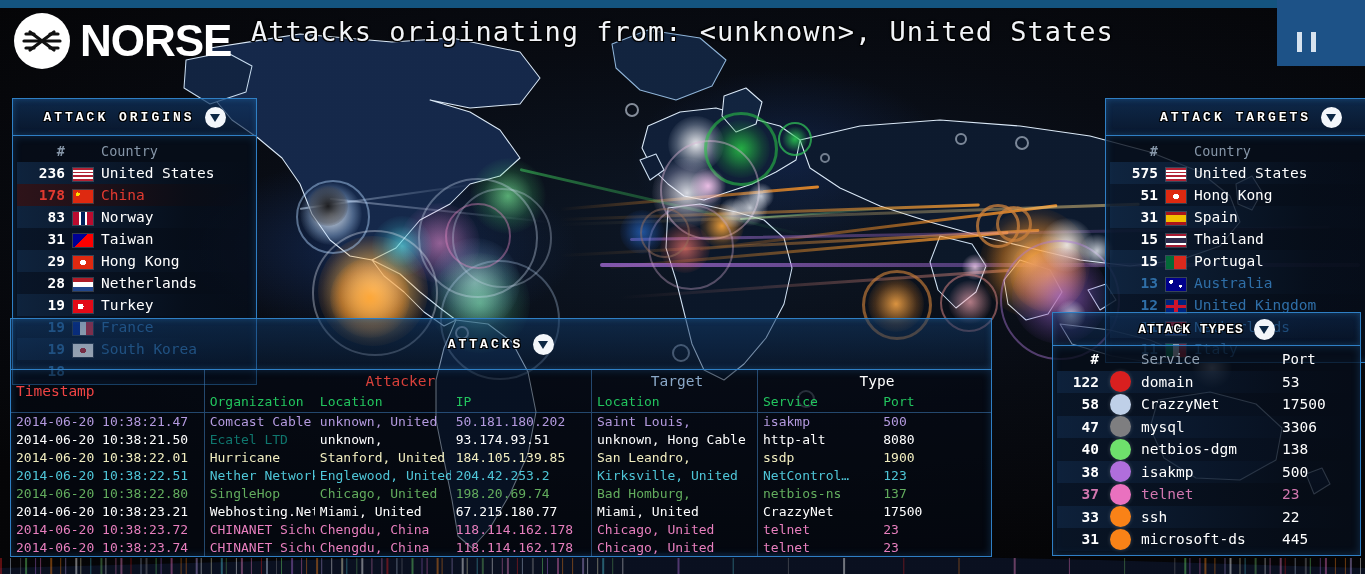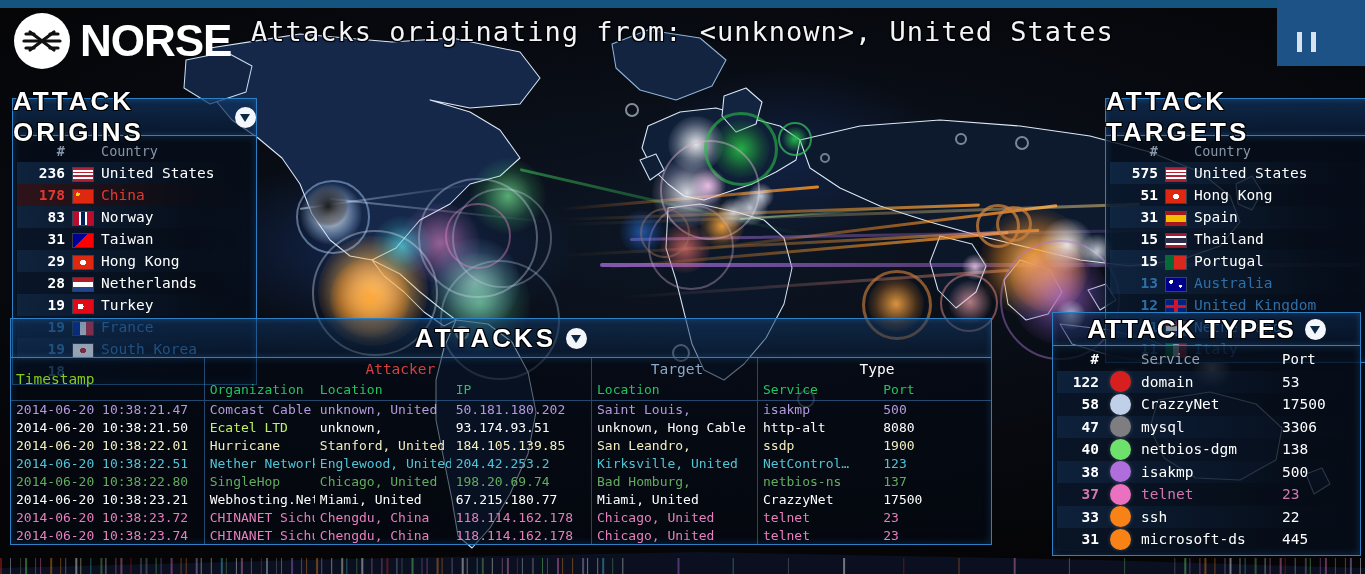--- a/index.html
+++ b/index.html
@@ -71,22 +71,22 @@
   
   .panel { position: absolute; z-index: 20; }
   .panel-head {
     position: relative;
     border: 1px solid #2f7fc4;
     background: linear-gradient(180deg, rgba(16,52,96,.72), rgba(10,32,64,.60));
     height: 38px; display: flex; align-items: center; justify-content: center; gap: 10px;
     box-shadow: 0 0 6px rgba(45,130,200,.35) inset;
   }
   .panel-head .ttl {
-    color: #fff; font-family: Liberation Sans, sans-serif; font-weight: bold;
-    font-size: 26px; letter-spacing: 3px;
+    color: #fff; font-family: Liberation Mono, monospace; font-weight: bold;
+    font-size: 13px; letter-spacing: 3px;
     text-shadow: 1px 1px 0 #000, -1px 1px 0 #000, 1px -1px 0 #000, -1px -1px 0 #000;
   }
   .caret {
     width: 21px; height: 21px; border-radius: 50%; background: #f3f6fa;
     position: relative; flex: 0 0 auto; cursor: pointer;
   }
   .caret::after {
     content: ""; position: absolute; left: 5px; top: 7px;
     border-left: 5.5px solid transparent; border-right: 5.5px solid transparent;
     border-top: 8px solid #0c2744;
@@ -128,33 +128,33 @@
   table.ttab .tsvc { color: #fff; }
   table.ttab .tport { color: #fff; text-align: left; width: 76px; }
   table.ttab tbody tr { background: linear-gradient(90deg, rgba(20,50,88,.55), rgba(10,26,50,.12) 80%, rgba(0,0,0,0)); }
   table.ttab tbody tr.alt { background: linear-gradient(90deg, rgba(13,34,62,.38), rgba(8,20,40,.06) 80%, rgba(0,0,0,0)); }
   table.ttab tbody tr.hl .tnum, table.ttab tbody tr.hl .tsvc, table.ttab tbody tr.hl .tport { color: #d277b0; }
   .dot { display: inline-block; width: 21px; height: 21px; border-radius: 50%; vertical-align: middle;
          box-shadow: 0 0 4px rgba(255,255,255,.2); }
 
   
   #attacks-panel { left: 10px; top: 318px; width: 982px; }
-  #attacks-panel .panel-head { height: 40px; }
+  #attacks-panel .panel-head { height: 52px; }
   #attacks-panel .panel-body { padding: 0; background: rgba(4,10,20,.55); }
   table.atab { width: 100%; border-collapse: collapse; table-layout: fixed; }
   table.atab th, table.atab td {
     font-family: "DejaVu Sans Mono", monospace; font-size: 13px;
     height: 18px; padding: 0 0 0 5px; text-align: left; font-weight: normal; white-space: nowrap;
     overflow: hidden;
   }
   table.atab tr.grp th { font-size: 14.5px; height: 22px; }
   table.atab tr.grp th.g-attacker { color: #d7403a; text-align: center; }
   table.atab tr.grp th.g-target   { color: #8aa8c8; text-align: center; }
   table.atab tr.grp th.g-type     { color: #fff; text-align: center; }
-  table.atab tr.grp th.g-ts       { color: #84cc16; }
+  table.atab tr.grp th.g-ts       { color: #ef4444; }
   table.atab tr.sub th { color: #22c55e; font-size: 13px; height: 20px; }
   table.atab td { color: #fff; }
   .vline { border-left: 1px solid rgba(62,124,186,.55); }
   .hrule { border-top: 1px solid rgba(62,124,186,.55); }
   .bottom-strip { position: absolute; left: 0; top: 552px; width: 1365px; height: 22px; z-index: 5; }
 </style>
 </head>
 <body>
 
 <div id="app">
@@ -667,21 +667,21 @@
               <td style="color: rgb(180, 154, 223); border-top: 1px solid rgba(62, 124, 186, 0.55);">2014-06-20 10:38:21.47</td>
               <td class="vline" style="color: rgb(180, 154, 223); border-top: 1px solid rgba(62, 124, 186, 0.55);">Comcast Cable</td>
               <td style="color: rgb(180, 154, 223); border-top: 1px solid rgba(62, 124, 186, 0.55);">unknown, United</td>
               <td style="color: rgb(180, 154, 223); border-top: 1px solid rgba(62, 124, 186, 0.55);">50.181.180.202</td>
               <td class="vline" style="color: rgb(180, 154, 223); border-top: 1px solid rgba(62, 124, 186, 0.55);">Saint Louis,</td>
               <td class="vline" style="color: rgb(180, 154, 223); border-top: 1px solid rgba(62, 124, 186, 0.55);">isakmp</td>
               <td style="color: rgb(180, 154, 223); border-top: 1px solid rgba(62, 124, 186, 0.55);">500</td>
             </tr>
             <tr>
               <td style="color: rgb(255, 255, 255);">2014-06-20 10:38:21.50</td>
-              <td class="vline" style="color: #bef264;">Ecatel LTD</td>
+              <td class="vline" style="color: #0f766e;">Ecatel LTD</td>
               <td style="color: rgb(255, 255, 255);">unknown,</td>
               <td style="color: rgb(255, 255, 255);">93.174.93.51</td>
               <td class="vline" style="color: rgb(255, 255, 255);">unknown, Hong Cable</td>
               <td class="vline" style="color: rgb(255, 255, 255);">http-alt</td>
               <td style="color: rgb(255, 255, 255);">8080</td>
             </tr>
             <tr>
               <td style="color: rgb(242, 238, 192);">2014-06-20 10:38:22.01</td>
               <td class="vline" style="color: rgb(242, 238, 192);">Hurricane</td>
               <td style="color: rgb(242, 238, 192);">Stanford, United</td>

